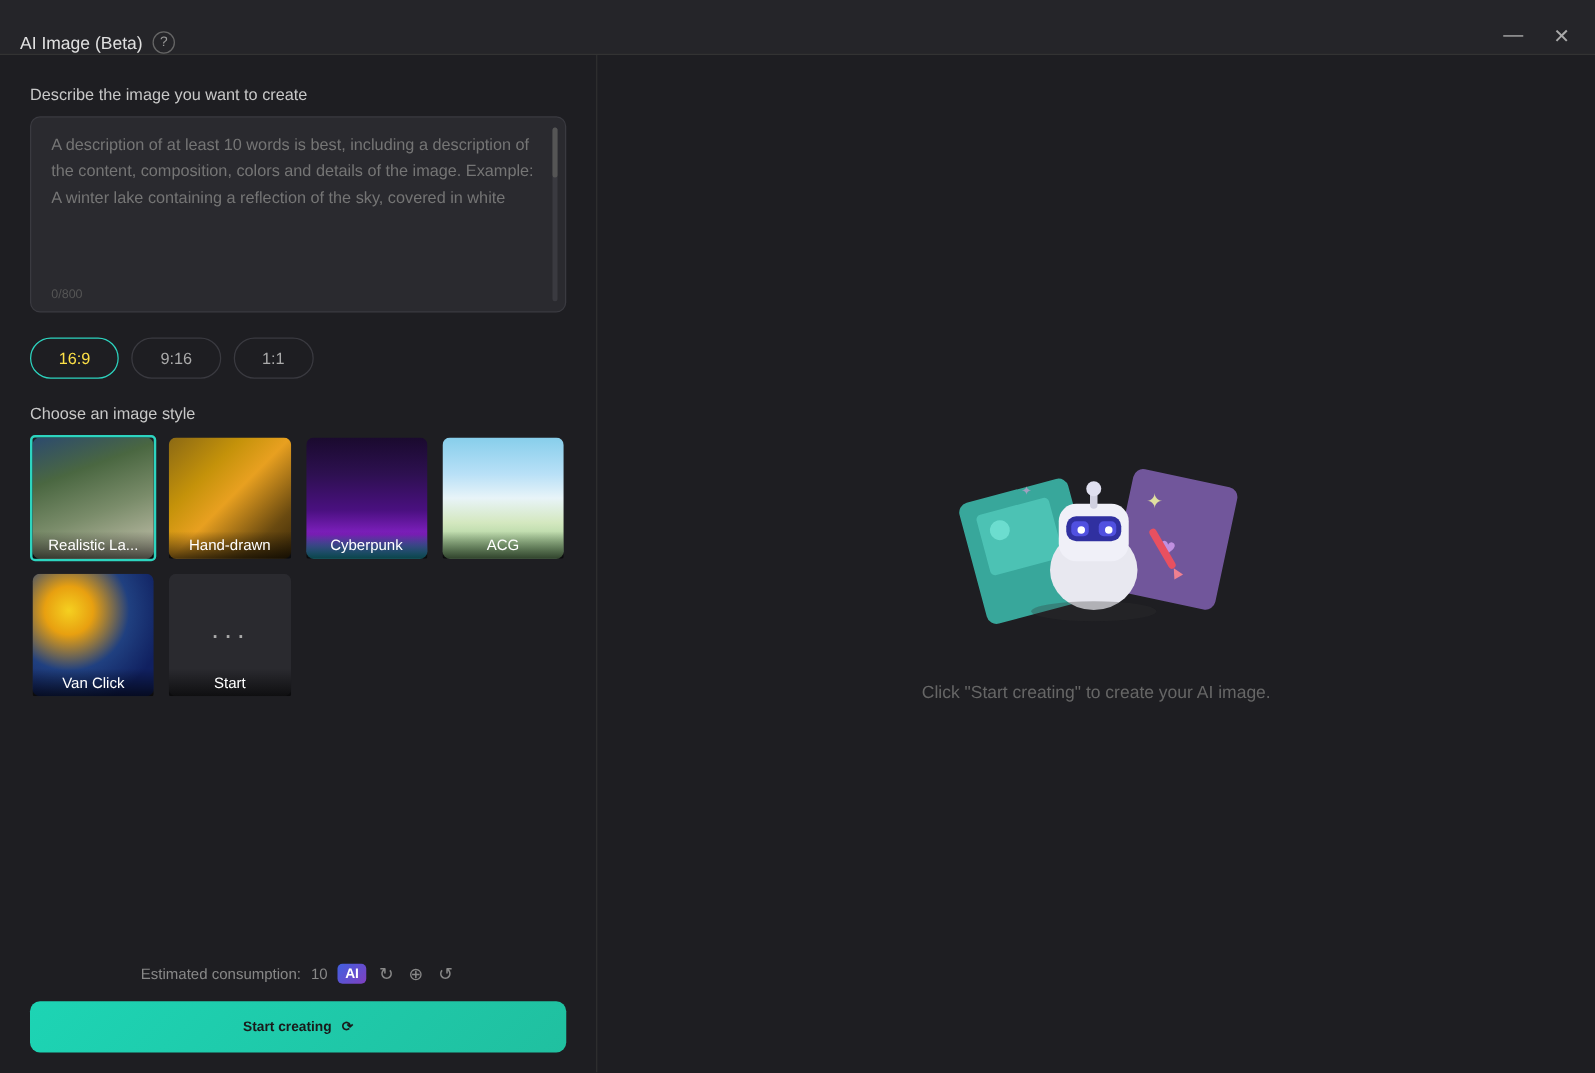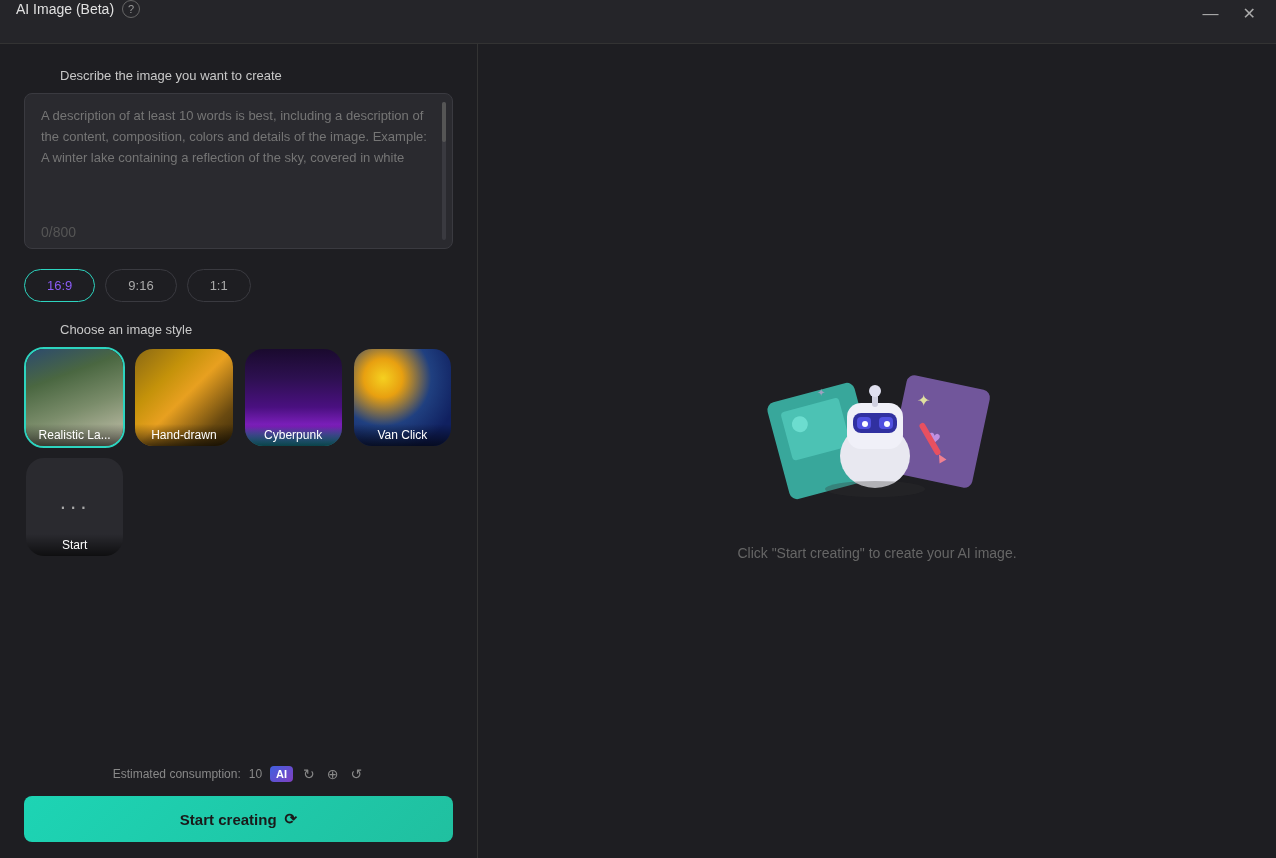--- a/index.html
+++ b/index.html
@@ -8,21 +8,21 @@
       height: 858px;
       background: #1e1e22;
       font-family: -apple-system, BlinkMacSystemFont, 'Segoe UI', sans-serif;
       color: #d4d4d4;
       overflow: hidden;
     }
     .titlebar {
       height: 44px;
       background: #252529;
       display: flex;
-      align-items: flex-start;
+      align-items: flex-end;
       justify-content: space-between;
       padding: 0 16px;
       border-bottom: 1px solid #333;
     }
     .titlebar-left {
       display: flex;
       align-items: center;
       gap: 8px;
     }
     .titlebar-title {
@@ -72,21 +72,20 @@
       display: flex;
       align-items: center;
       justify-content: center;
       flex-direction: column;
       background: #1e1e22;
     }
     .section-label {
       font-size: 13px;
       color: #c8c8c8;
       margin-bottom: 10px;
-      margin-left: 36px;
     }
     .textarea-wrap {
       position: relative;
       background: #2a2a2f;
       border: 1px solid #3a3a40;
       border-radius: 8px;
       padding: 12px 16px 28px 16px;
     }
     textarea {
       width: 100%;
@@ -97,21 +96,21 @@
       font-size: 13px;
       line-height: 1.6;
       resize: none;
       height: 110px;
       font-family: inherit;
     }
     .char-count {
       position: absolute;
       bottom: 8px;
       left: 16px;
-      font-size: 14px;
+      font-size: 10px;
       color: #555;
     }
     .scrollbar-indicator {
       position: absolute;
       right: 6px;
       top: 8px;
       bottom: 8px;
       width: 4px;
       background: #3a3a40;
       border-radius: 2px;
@@ -131,31 +130,31 @@
       padding: 8px 22px;
       border-radius: 20px;
       border: 1px solid #3a3a40;
       background: transparent;
       color: #aaa;
       font-size: 13px;
       cursor: pointer;
     }
     .aspect-btn.active {
       border-color: #2dd4bf;
-      color: #8b5cf6;
+      color: #fde047;
       background: transparent;
     }
     .style-grid {
       display: grid;
       grid-template-columns: repeat(4, 1fr);
       gap: 8px;
     }
     .style-item {
       position: relative;
-      border-radius: 20px;
+      border-radius: 4px;
       overflow: hidden;
       cursor: pointer;
       aspect-ratio: 1;
       border: 2px solid transparent;
     }
     .style-item.active {
       border-color: #2dd4bf;
     }
     .style-thumb {
       width: 100%;
@@ -238,21 +237,21 @@
       border: none;
       padding: 2px;
     }
     .start-btn {
       width: 100%;
       padding: 14px;
       background: linear-gradient(135deg, #1dd4b4, #20c0a0);
       border: none;
       border-radius: 8px;
       color: #1a1a1a;
-      font-size: 15px;
+      font-size: 11px;
       font-weight: 600;
       cursor: pointer;
       display: flex;
       align-items: center;
       justify-content: center;
       gap: 8px;
     }
     
     .illustration-area {
       display: flex;
@@ -318,20 +317,24 @@
         <div class="style-item">
           <div class="style-thumb thumb-handdrawn"></div>
           <div class="style-label">Hand-drawn</div>
         </div>
 
         <div class="style-item">
           <div class="style-thumb thumb-cyberpunk"></div>
           <div class="style-label">Cyberpunk</div>
         </div>
 
+        <div class="style-item">
+          <div class="style-thumb thumb-acg"></div>
+          <div class="style-label">ACG</div>
+        </div>
 
         <div class="style-item">
           <div class="style-thumb thumb-vangogh"></div>
           <div class="style-label">Van Click</div>
         </div>
 
 
         <div class="style-item">
           <div class="style-thumb thumb-more">
             <div class="more-dots">···</div>

